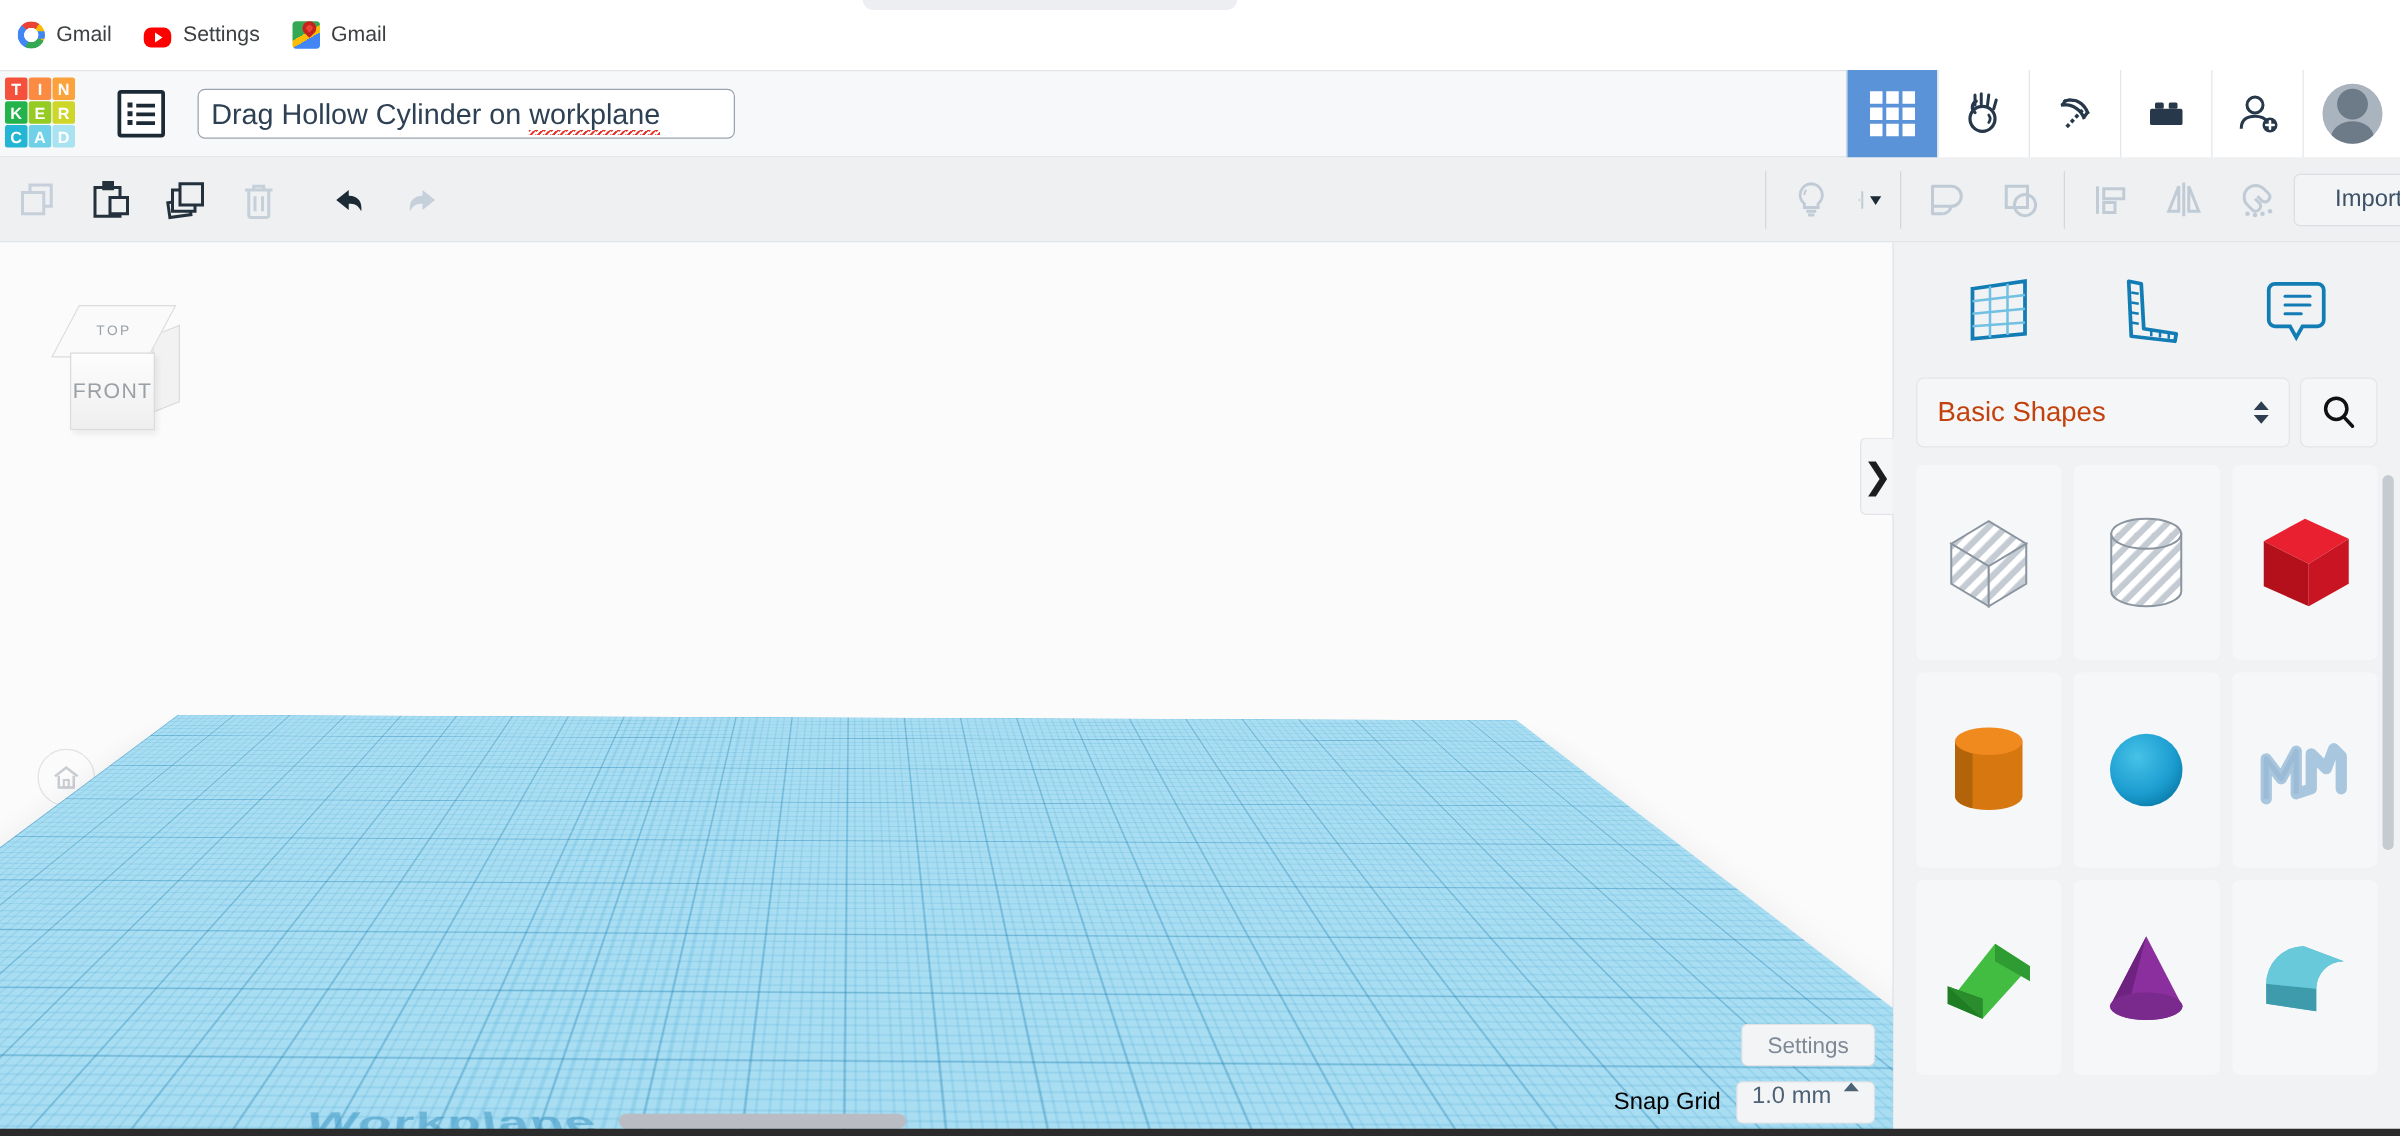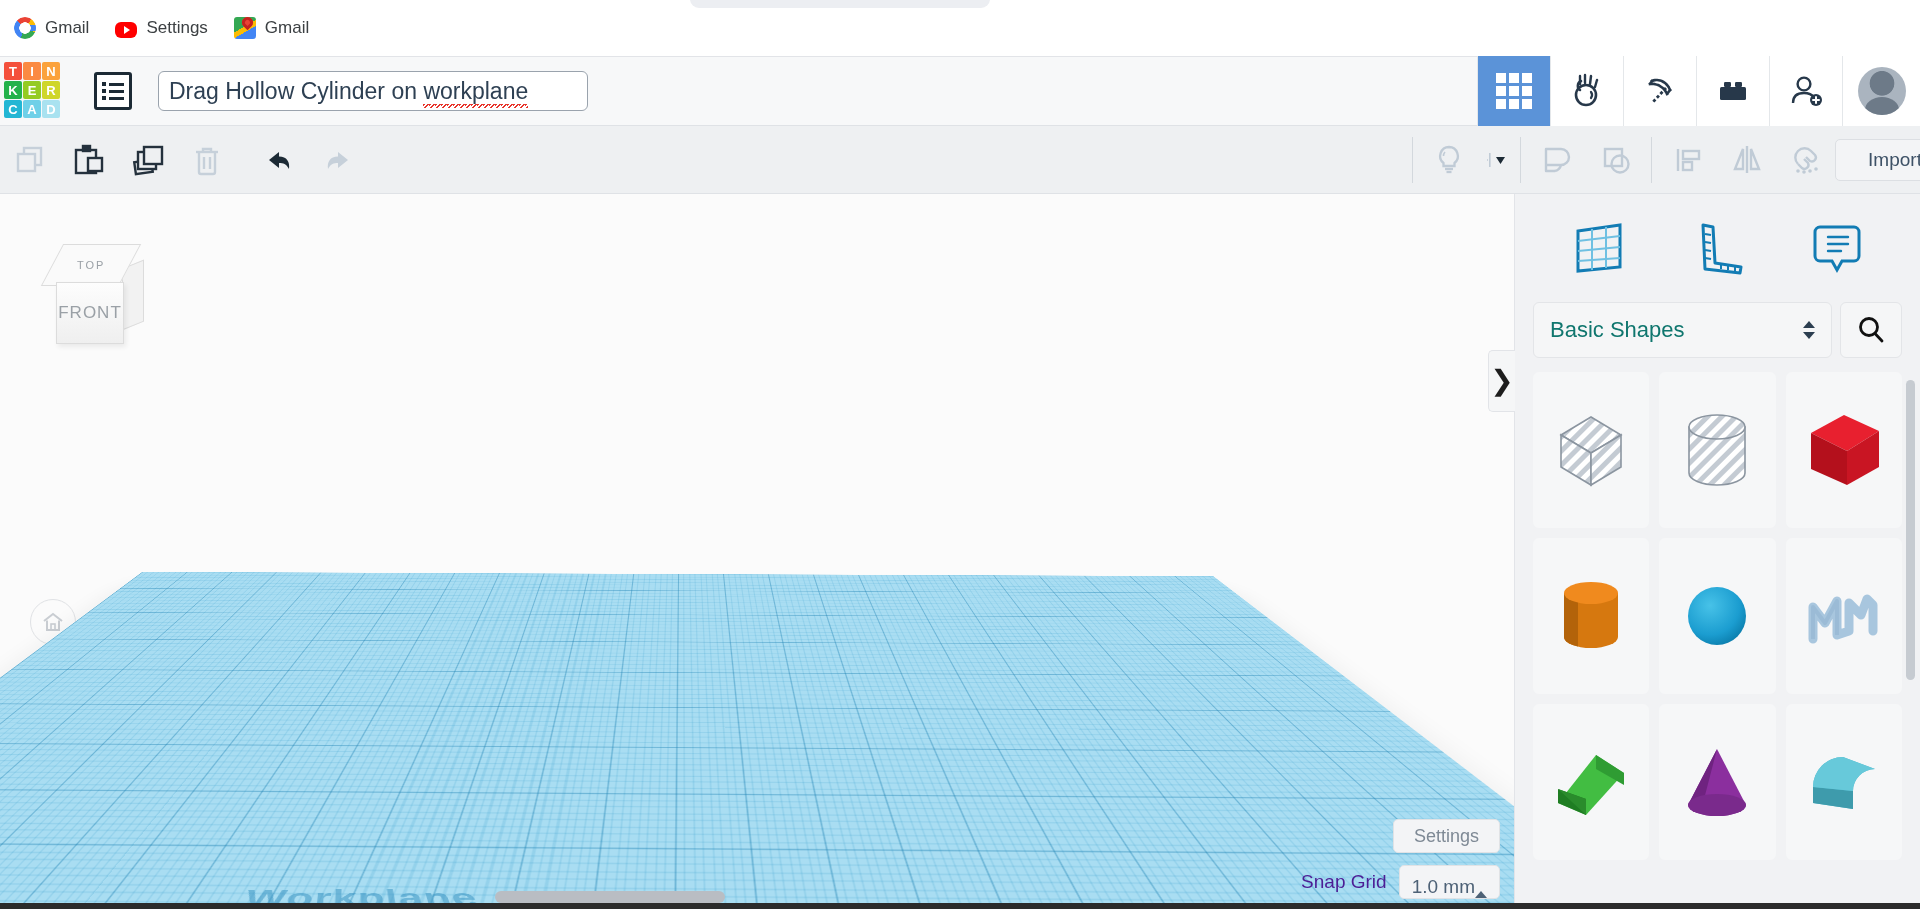--- a/index.html
+++ b/index.html
@@ -294,26 +294,26 @@
     display: flex; flex-direction: column; align-items: flex-end; gap: 12px;
   }
   #settings-btn {
     height: 34px; padding: 0 20px;
     border: 1px solid #e0e2e5; border-radius: 5px;
     background: #f3f4f6; color: #7e8995; font-size: 18px;
     display: flex; align-items: center; cursor: pointer;
     font-family: "Liberation Sans", sans-serif;
   }
   #snap-grid-row { display: flex; align-items: center; gap: 12px; }
-  #snap-grid-label { font-size: 19px; color: #4c1d95; }
+  #snap-grid-label { font-size: 19px; color: #000000; }
   #snap-grid-select {
     height: 34px; padding: 0 12px;
     border: 1px solid #e0e2e5; border-radius: 5px;
     background: #f3f4f6; color: #4d6176; font-size: 19px;
-    display: flex; align-items: flex-end; cursor: pointer;
+    display: flex; align-items: flex-start; gap: 10px; cursor: pointer;
   }
   .caret-up { width: 0; height: 0; border-left: 6px solid transparent; border-right: 6px solid transparent; border-bottom: 7px solid #4d6176; }
 
   
   #shapes-panel {
     width: 406px;
     background: #f1f2f4;
     border-left: 1px solid #e2e4e8;
     display: flex; flex-direction: column;
     position: relative;
@@ -336,21 +336,21 @@
   .panel-tool { cursor: pointer; display: flex; align-items: center; justify-content: center; width: 70px; height: 70px; }
   #panel-search-row {
     display: flex; gap: 8px; padding: 0 18px 14px 18px;
   }
   #shape-category {
     flex: 1; height: 56px;
     background: #f5f6f7; border: 1px solid #e3e5e8; border-radius: 6px;
     display: flex; align-items: center; justify-content: space-between;
     padding: 0 16px; cursor: pointer;
   }
-  #shape-category span { font-size: 22px; color: #0f766e; }
+  #shape-category span { font-size: 22px; color: #c2410c; }
   .stepper { display: flex; flex-direction: column; gap: 4px; }
   .stepper i {
     display: block; width: 0; height: 0;
     border-left: 6px solid transparent; border-right: 6px solid transparent;
   }
   .stepper i.up { border-bottom: 7px solid #2c3e50; }
   .stepper i.down { border-top: 7px solid #2c3e50; }
   #shape-search-btn {
     width: 62px; height: 56px;
     background: #f5f6f7; border: 1px solid #e3e5e8; border-radius: 6px;

